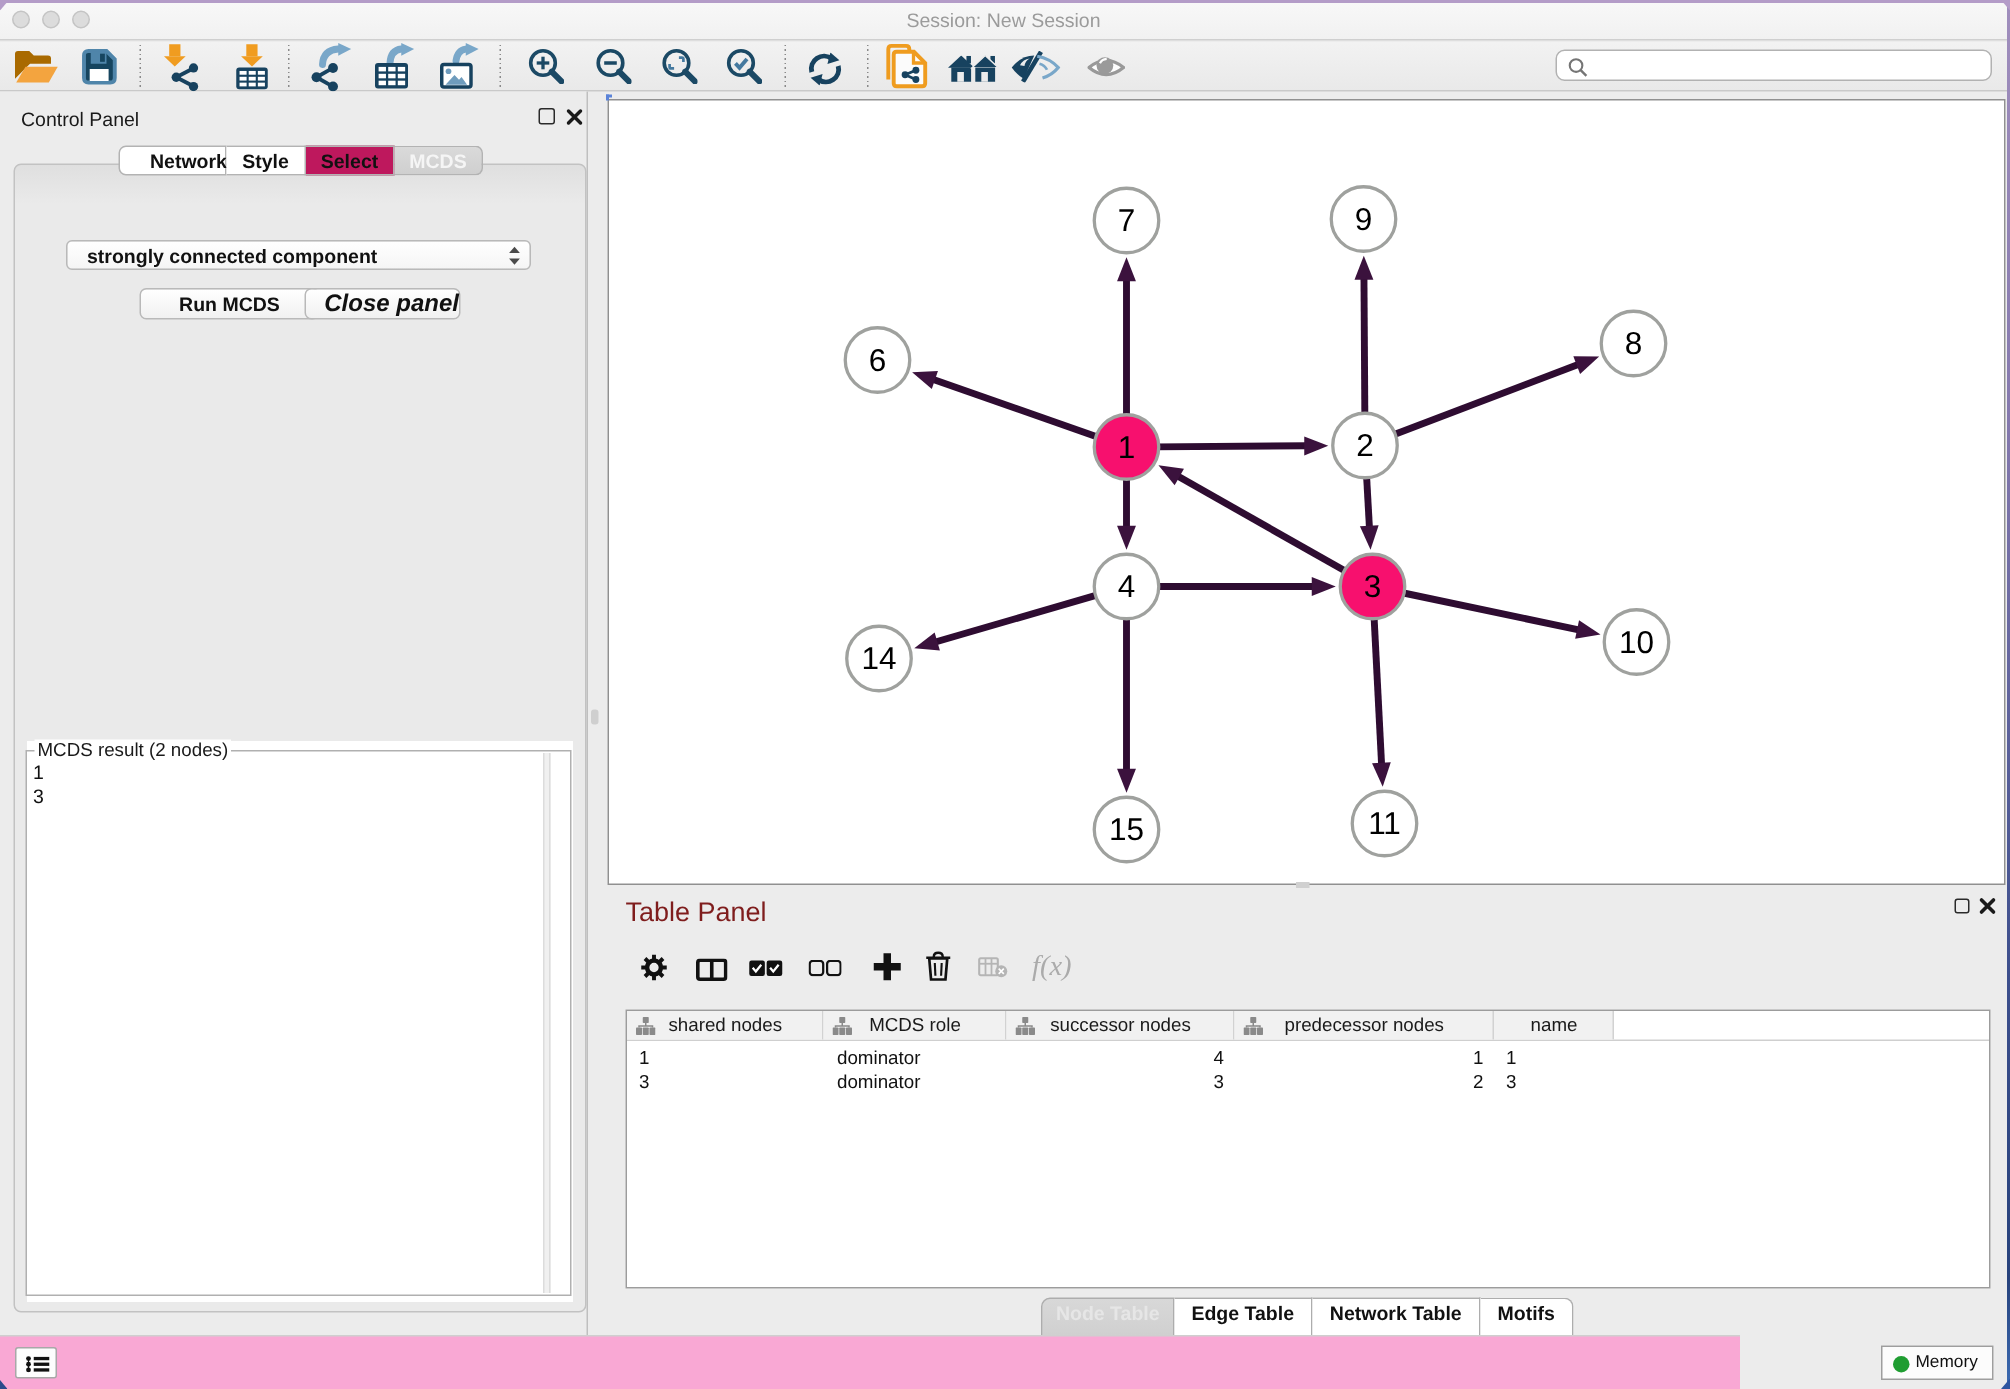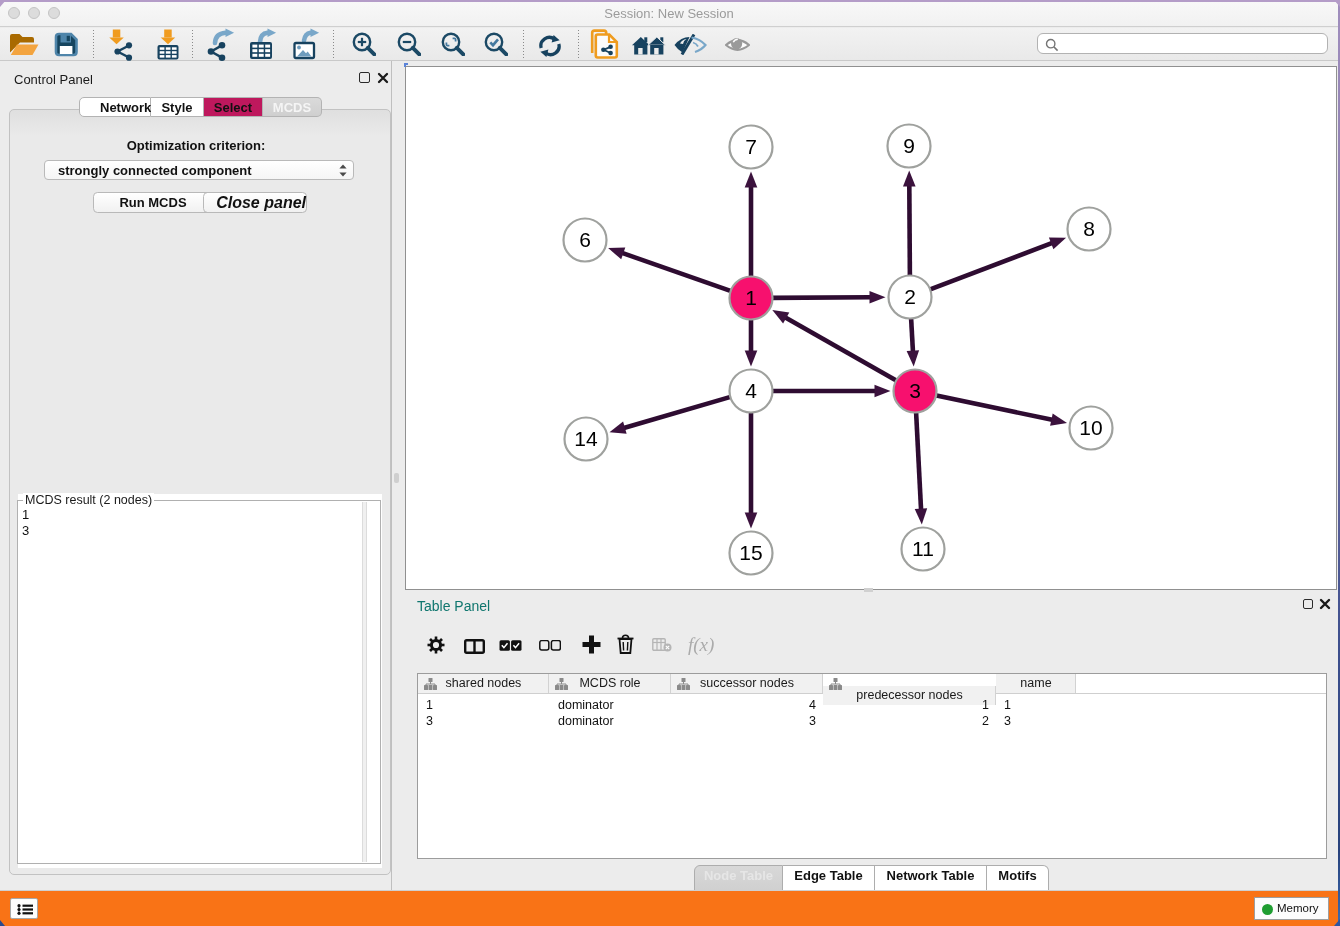--- a/index.html
+++ b/index.html
@@ -198,21 +198,20 @@
   </svg>
 
   <div class="abs" style="left:9px;top:48px;width:382px;height:766px;background:linear-gradient(#dfdfdf,#eaeaea 26px,#eaeaea);border:1px solid #c2c2c2;border-radius:5px;"></div>
 
   <div class="abs" style="left:79px;top:36px;height:20px;display:flex;font-size:13px;color:#111;font-weight:bold;">
     <div style="width:72px;background:#fff;border:1px solid #b3b3b3;border-radius:5px 0 0 5px;text-align:center;line-height:19px;padding-left:20px;">Network</div>
     <div style="width:53px;background:#fff;border:1px solid #b3b3b3;border-left:none;text-align:center;line-height:19px;">Style</div>
     <div style="width:59px;background:#be185d;border:1px solid #b3b3b3;border-left:none;text-align:center;line-height:19px;">Select</div>
     <div style="width:59px;background:linear-gradient(#dadada,#cfcfcf);border:1px solid #b3b3b3;border-left:none;border-radius:0 5px 5px 0;text-align:center;line-height:19px;color:#f5f5f5;">MCDS</div>
   </div>
-  <div class="abs" style="left:0;top:77px;width:392px;text-align:center;font-size:13px;color:#111;font-weight:bold;">Optimization criterion:</div>
 
   <div class="abs" style="left:44px;top:99px;width:310px;height:20px;background:linear-gradient(#ffffff,#f5f5f5);border:1px solid #b9b9b9;border-radius:4px;">
     <div class="abs" style="left:13px;top:2px;font-size:13px;color:#111;font-weight:bold;">strongly connected component</div>
     <svg class="abs" style="left:293px;top:3px" width="10" height="13" viewBox="0 0 10 13">
       <path d="M5 0.5 L8.6 4.6 H1.4 z" fill="#4a4a4a"></path>
       <path d="M5 12.5 L1.4 8.4 H8.6 z" fill="#4a4a4a"></path>
     </svg>
   </div>
 
   <div class="abs" style="left:93px;top:131px;width:120px;height:21px;background:linear-gradient(#ffffff,#f1f1f1);border:1px solid #b9b9b9;border-radius:4.5px;text-align:center;line-height:20px;font-size:13px;color:#111;font-weight:bold;">Run MCDS</div>
@@ -283,21 +282,21 @@
 <text x="516" y="467" text-anchor="middle" font-size="21" fill="#000" font-family="Liberation Sans, sans-serif">11</text>
   </svg>
 </div>
 
 <div class="abs" style="left:404px;top:63px;width:4px;height:1.5px;background:#5b83d8;"></div>
 <div class="abs" style="left:404px;top:63px;width:1.5px;height:4px;background:#5b83d8;"></div>
 
 <div class="abs" style="left:864px;top:588px;width:9px;height:4px;background:#d0d0d0;"></div>
 
 <div class="abs" style="left:393px;top:592px;width:945px;height:299px;background:#ececec;">
-  <div class="abs" style="left:24px;top:6px;font-size:14px;color:#0f766e;">Table Panel</div>
+  <div class="abs" style="left:24px;top:6px;font-size:18px;color:#7f1d1d;">Table Panel</div>
   <div class="abs" style="left:910px;top:7px;width:10px;height:10px;border:1.5px solid #2a2a2a;border-radius:2px;"></div>
   <svg class="abs" style="left:926px;top:6px" width="12" height="12" viewBox="0 0 12 12">
     <path d="M2 2 L10 10 M10 2 L2 10" stroke="#1a1a1a" stroke-width="2.4" stroke-linecap="round"></path>
   </svg>
 
   <svg class="abs" style="left:34px;top:44px" width="18" height="18" viewBox="0 0 18 18">
     <circle cx="9" cy="9" r="4.6" fill="none" stroke="#111" stroke-width="3"></circle>
     <g stroke="#111" stroke-width="2.6">
       <line x1="9" y1="0.5" x2="9" y2="4"></line>
         <line x1="9" y1="14" x2="9" y2="17.5"></line>
@@ -348,21 +347,21 @@
     <div class="abs" style="left:0;top:0;width:908px;height:20px;border-bottom:1px solid #cfcfcf;font-size:12.5px;color:#1a1a1a;">
       <div class="abs" style="left:0;top:0;width:131px;height:19px;border-right:1px solid #d2d2d2;background:#f1f1f1;">
           <span class="abs" style="left:0;width:131px;text-align:center;top:2px;">shared nodes</span>
         </div>
       <div class="abs" style="left:131px;top:0;width:122px;height:19px;border-right:1px solid #d2d2d2;background:#f1f1f1;">
           <span class="abs" style="left:0;width:122px;text-align:center;top:2px;">MCDS role</span>
         </div>
       <div class="abs" style="left:253px;top:0;width:152px;height:19px;border-right:1px solid #d2d2d2;background:#f1f1f1;">
           <span class="abs" style="left:0;width:152px;text-align:center;top:2px;">successor nodes</span>
         </div>
-      <div class="abs" style="left:405px;top:12px;width:173px;height:19px;border-right:1px solid #d2d2d2;background:#f1f1f1;">
+      <div class="abs" style="left:405px;top:0;width:173px;height:19px;border-right:1px solid #d2d2d2;background:#f1f1f1;">
           <span class="abs" style="left:0;width:173px;text-align:center;top:2px;">predecessor nodes</span>
         </div>
       <div class="abs" style="left:578px;top:0;width:80px;height:19px;border-right:1px solid #d2d2d2;background:#f1f1f1;">
           <span class="abs" style="left:0;width:80px;text-align:center;top:2px;">name</span>
         </div>
       <svg class="abs" style="left:6px;top:4px" width="13" height="12" viewBox="0 0 13 12">
           <g fill="#8a8a8a">
             <rect x="4.5" y="0" width="4" height="4" rx="0.5"></rect>
             <rect x="0" y="7" width="4" height="5" rx="0.5"></rect>
             <rect x="4.5" y="7" width="4" height="5" rx="0.5"></rect>
@@ -414,21 +413,21 @@
   </div>
 
   <div class="abs" style="left:301px;top:273px;height:32px;display:flex;font-size:13px;font-weight:bold;color:#111;">
     <div style="width:89px;background:linear-gradient(#d8d8d8,#cecece);border:1px solid #adadad;border-radius:6px 0 0 6px;text-align:center;line-height:20px;color:#e6e6e6;">Node Table</div>
     <div style="width:92px;background:#fff;border:1px solid #adadad;border-left:none;text-align:center;line-height:20px;">Edge Table</div>
     <div style="width:112px;background:#fff;border:1px solid #adadad;border-left:none;text-align:center;line-height:20px;">Network Table</div>
     <div style="width:62px;background:#fff;border:1px solid #adadad;border-left:none;border-radius:0 6px 6px 0;text-align:center;line-height:20px;">Motifs</div>
   </div>
 </div>
 
-<div class="abs" style="left:0;top:890px;width:1338px;height:36px;background:#f97316;border-top:1px solid #cfcfcf;">
+<div class="abs" style="left:0;top:890px;width:1160px;height:36px;background:#f9a8d4;border-top:1px solid #cfcfcf;">
   <div class="abs" style="left:10px;top:7px;width:28px;height:21px;background:#fdfdfd;border:1px solid #a8a8a8;border-radius:2px;">
     <svg class="abs" style="left:5.5px;top:4.5px" width="16" height="11" viewBox="0 0 16 11">
       <line x1="2" y1="1.5" x2="2" y2="9.5" stroke="#111" stroke-width="0.8"></line>
       <g fill="#111">
         <circle cx="2" cy="1.7" r="1.6"></circle>
           <circle cx="2" cy="5.5" r="1.6"></circle>
           <circle cx="2" cy="9.3" r="1.6"></circle>
         <rect x="5.5" y="0.6" width="10.5" height="2.2"></rect>
           <rect x="5.5" y="4.4" width="10.5" height="2.2"></rect>
           <rect x="5.5" y="8.2" width="10.5" height="2.2"></rect>

